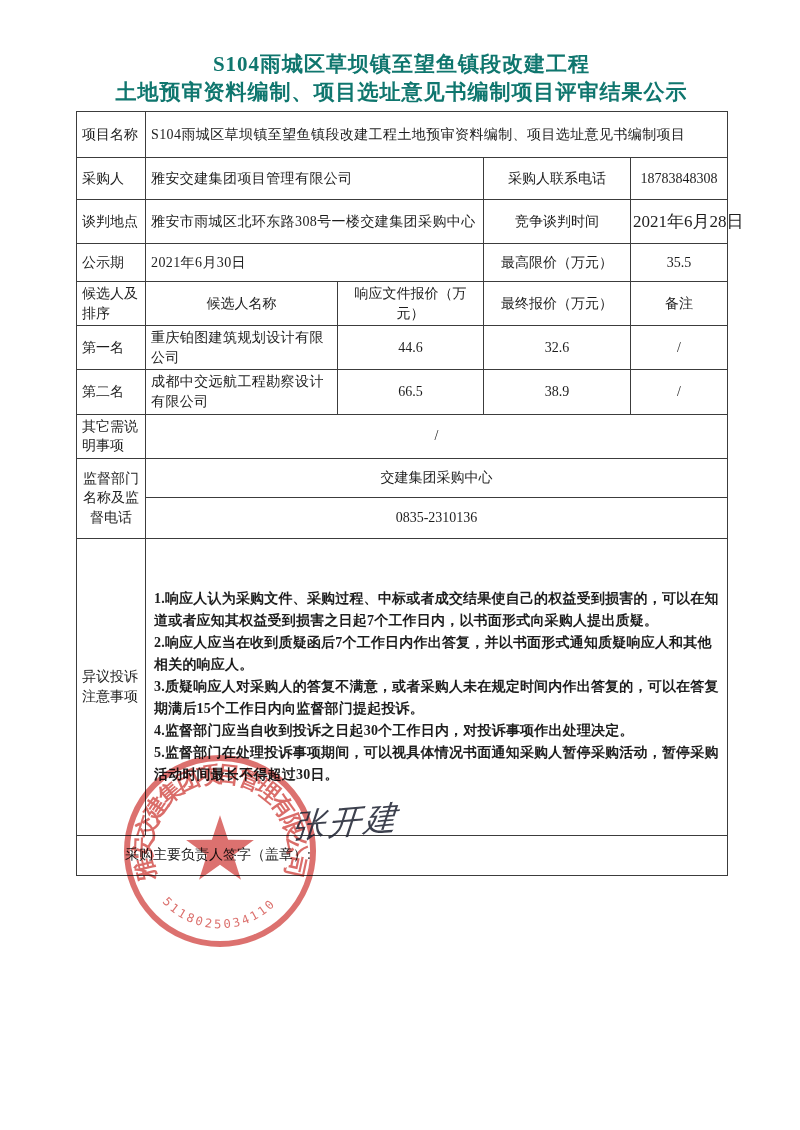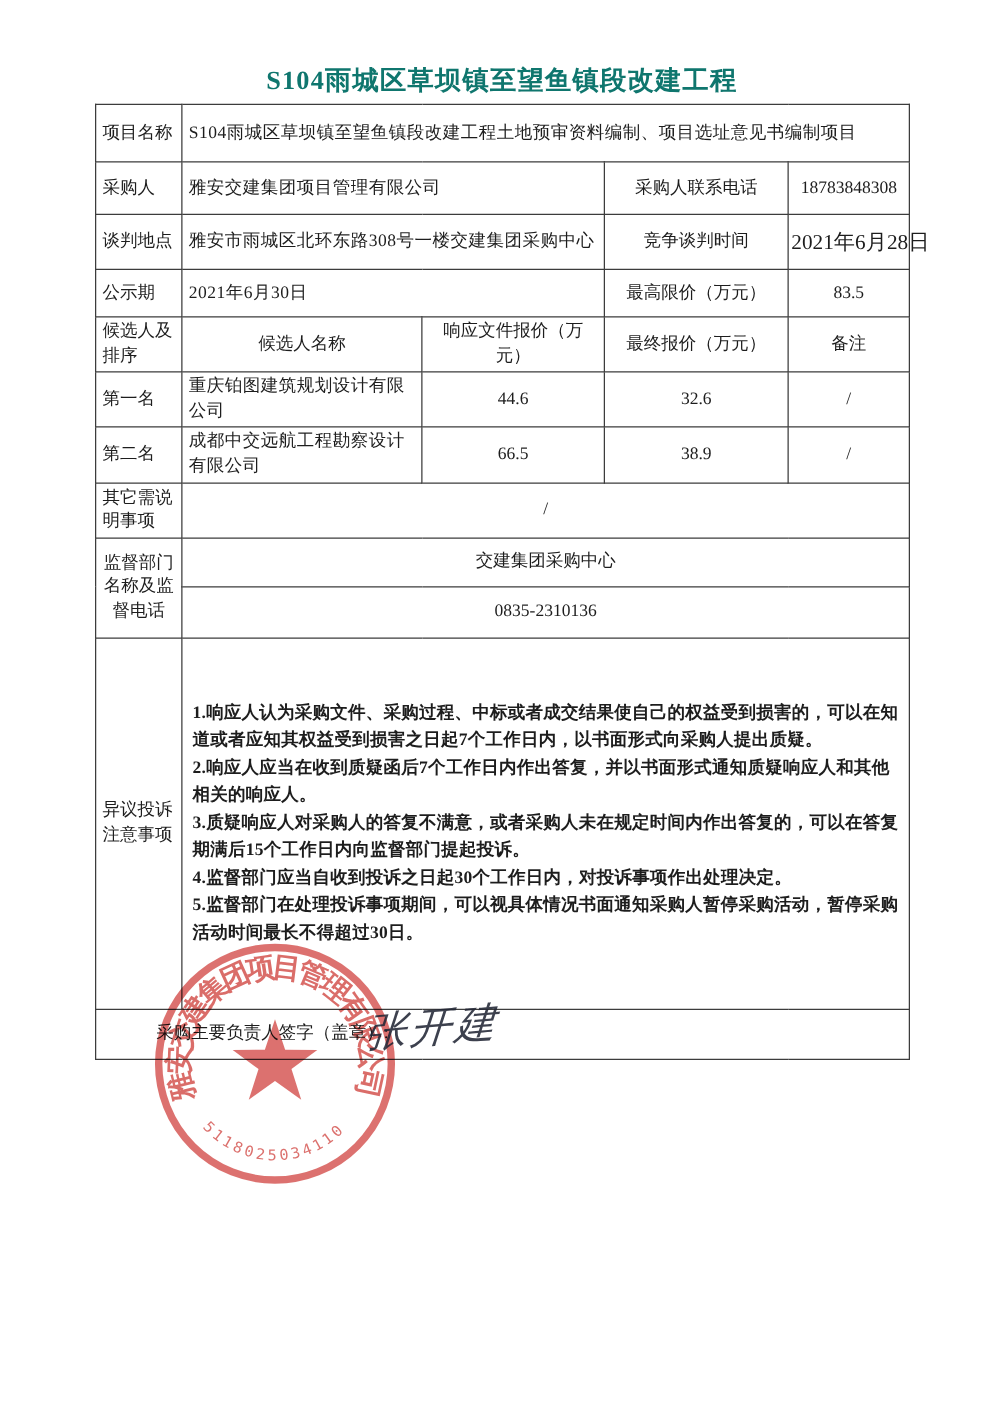--- a/index.html
+++ b/index.html
@@ -30,20 +30,21 @@
   .stamp{
     position:absolute;left:121px;top:752px;width:198px;height:198px;
     mix-blend-mode:multiply;opacity:0.92;z-index:4;pointer-events:none;
   }
 </style>
 </head>
 <body>
 
 <div class="doc">
   <div class="title">S104雨城区草坝镇至望鱼镇段改建工程</div>
+  <div class="title">土地预审资料编制、项目选址意见书编制项目评审结果公示</div>
 
   <table>
     <colgroup>
       <col style="width:69px">
         <col style="width:192px">
         <col style="width:146px">
       <col style="width:147px">
         <col style="width:97px">
     </colgroup>
 
@@ -64,21 +65,21 @@
       <td class="lab">谈判地点</td>
       <td class="val" colspan="2">雅安市雨城区北环东路308号一楼交建集团采购中心</td>
       <td class="c">竞争谈判时间</td>
       <td class="tight">2021年6月28日</td>
     </tr>
 
     <tr style="height:38px">
       <td class="lab">公示期</td>
       <td class="val" colspan="2">2021年6月30日</td>
       <td class="c">最高限价（万元）</td>
-      <td class="c">83.5</td>
+      <td class="c">35.5</td>
     </tr>
 
     <tr style="height:40px">
       <td class="lab">候选人及排序</td>
       <td class="c">候选人名称</td>
       <td class="c">响应文件报价（万元）</td>
       <td class="c">最终报价（万元）</td>
       <td class="c">备注</td>
     </tr>
 

